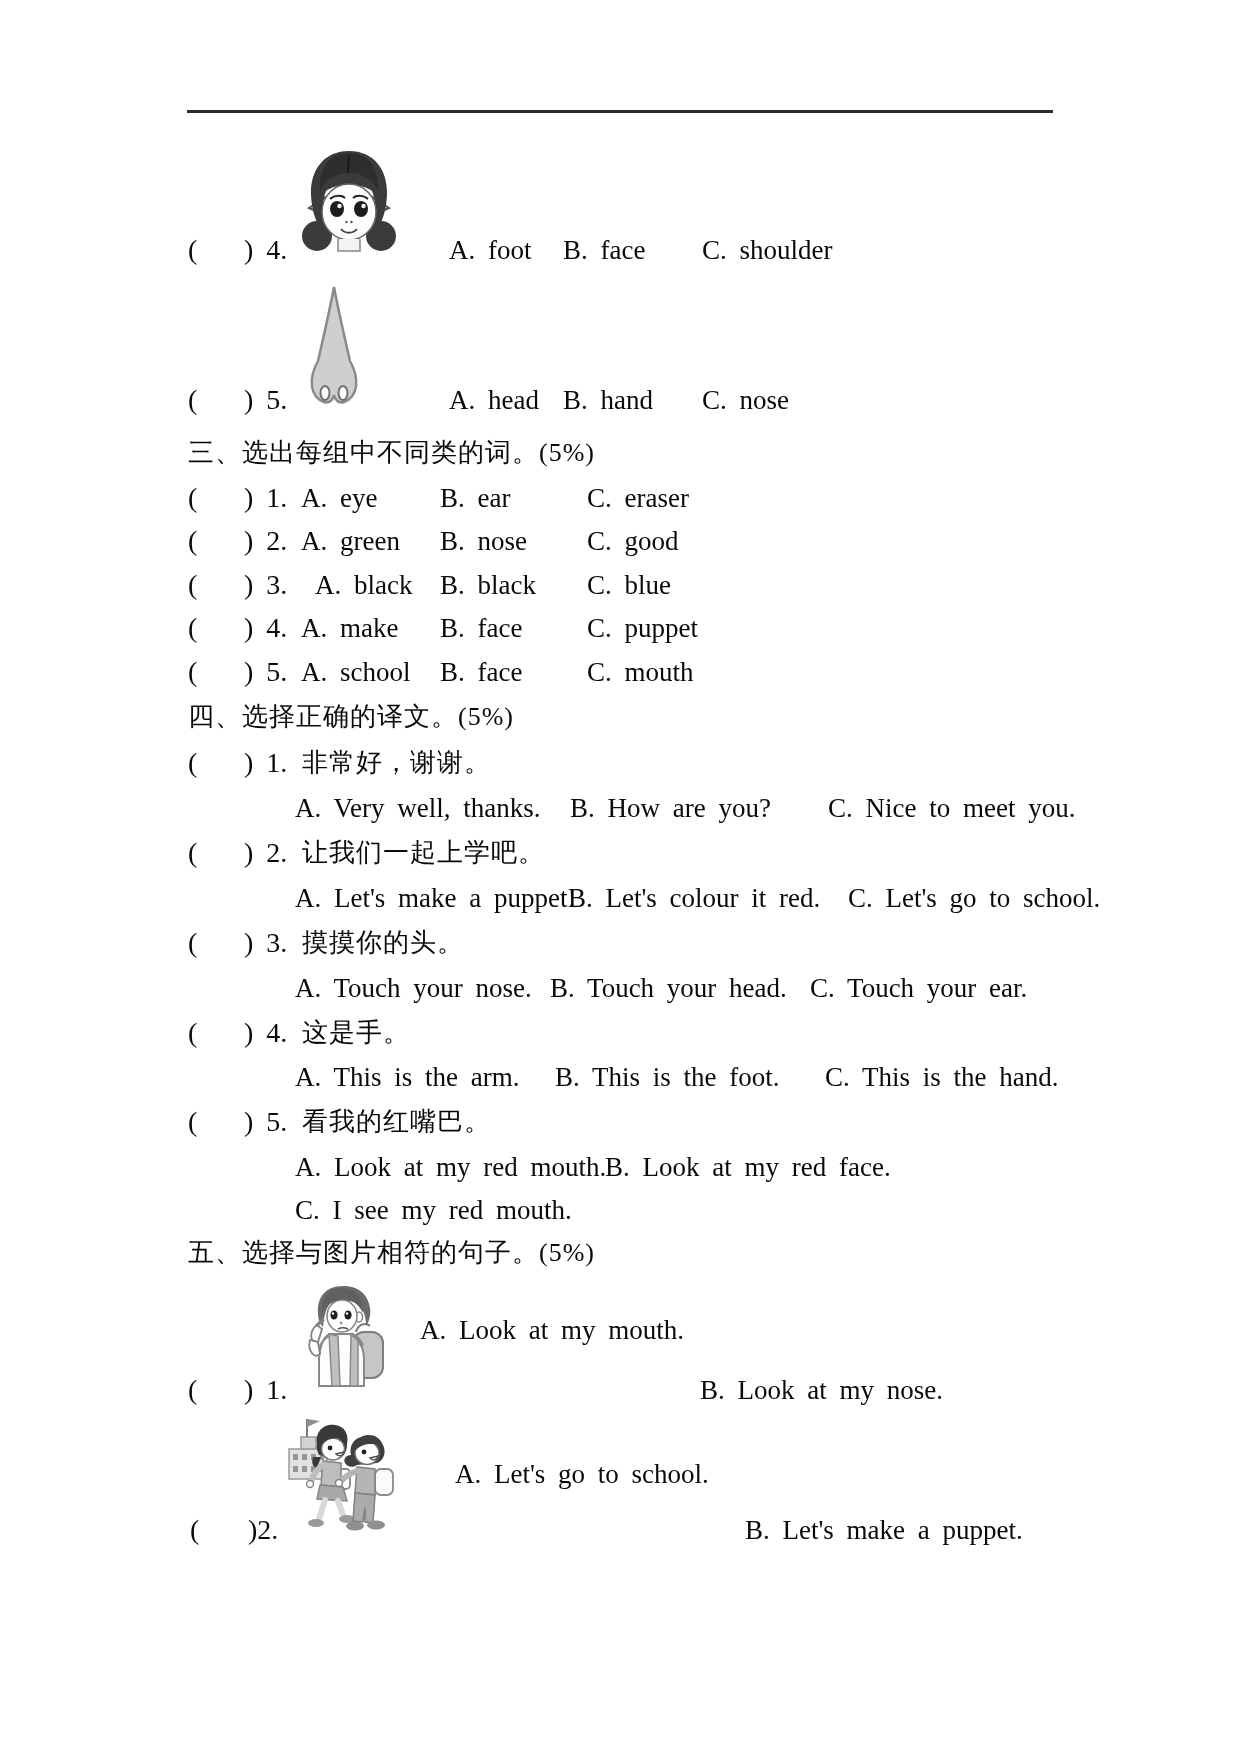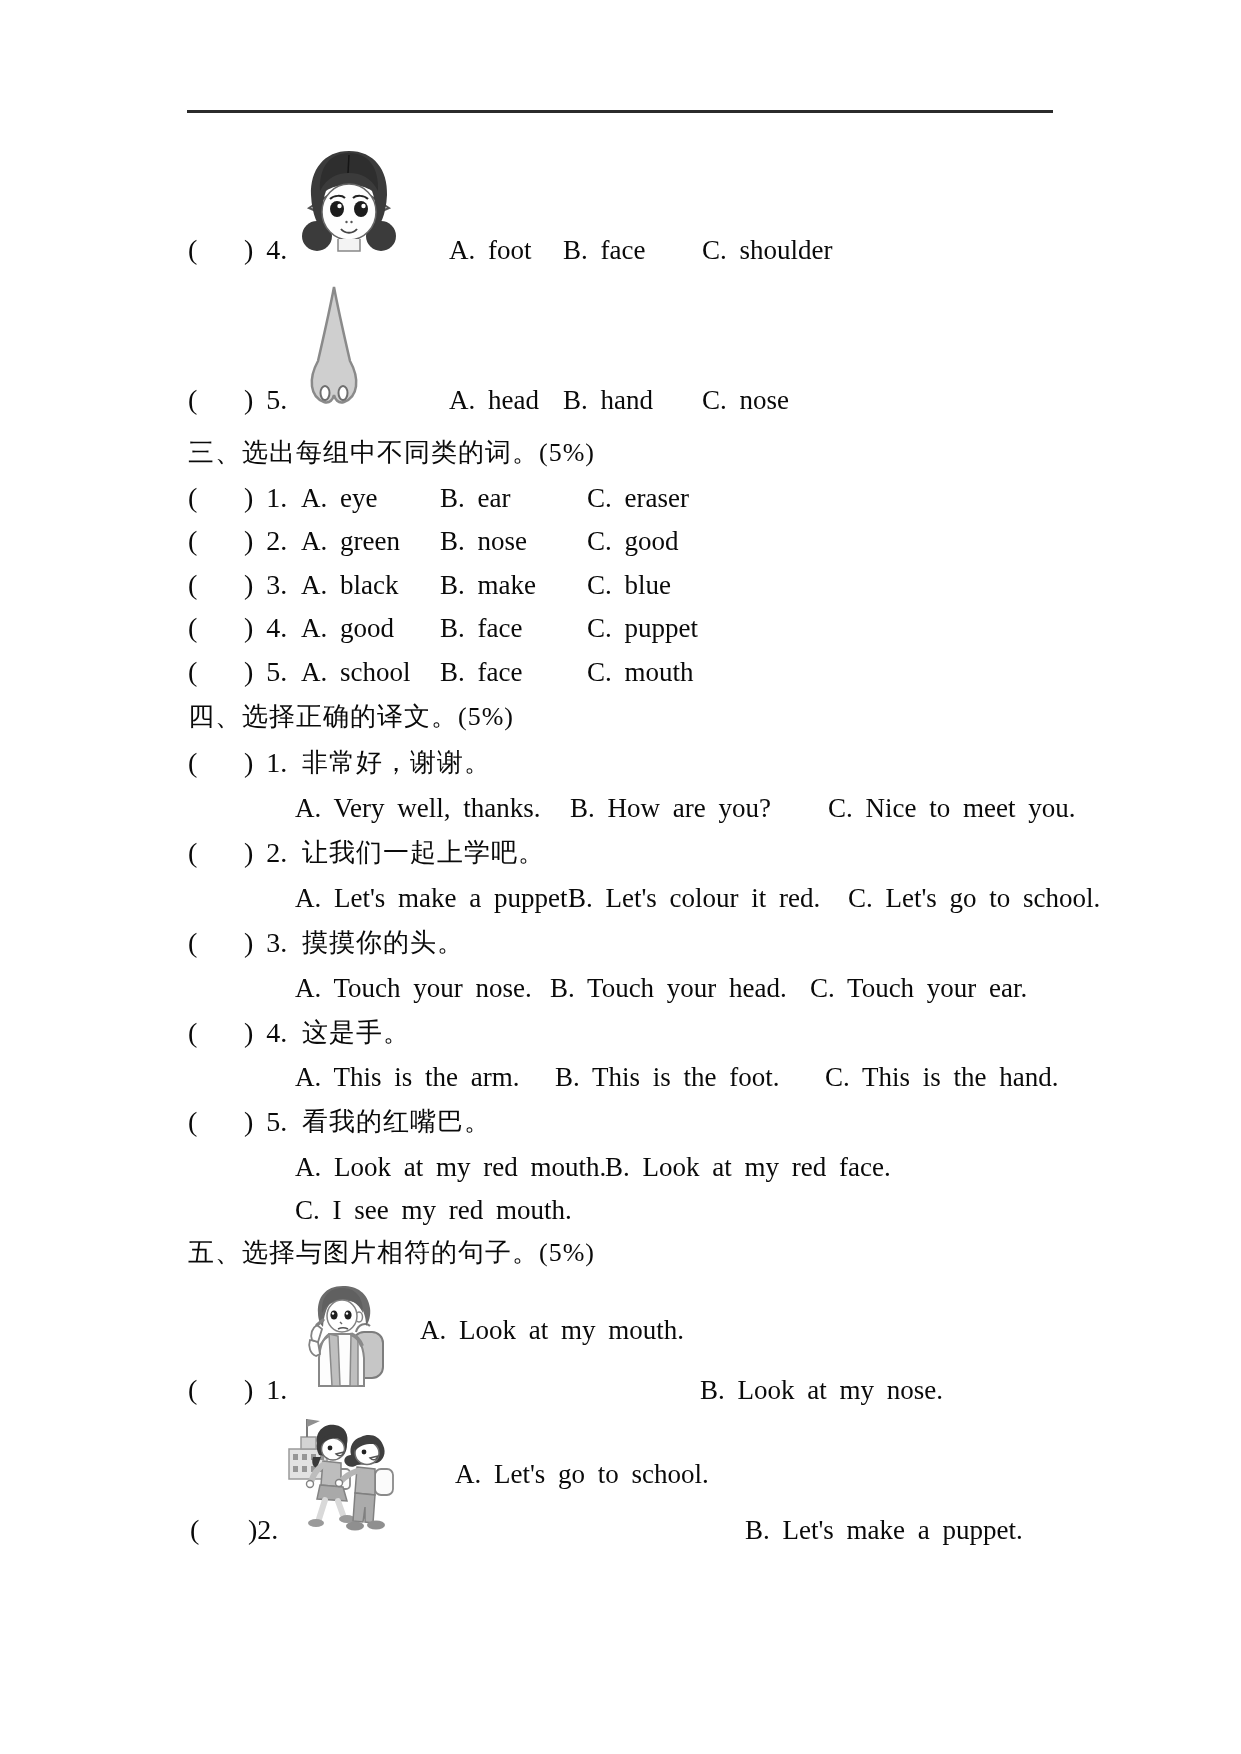--- a/index.html
+++ b/index.html
@@ -82,27 +82,27 @@
     <span class="t" style="left:587px;top:482px">C. eraser</span>
 
     <span class="t paren" style="left:188px;top:525px">(</span>
     <span class="t paren" style="left:244px;top:525px">) 2.</span>
     <span class="t" style="left:301px;top:525px">A. green</span>
     <span class="t" style="left:440px;top:525px">B. nose</span>
     <span class="t" style="left:587px;top:525px">C. good</span>
 
     <span class="t paren" style="left:188px;top:569px">(</span>
     <span class="t paren" style="left:244px;top:569px">) 3.</span>
-    <span class="t" style="left:301px;top:569px">A. black</span>
-    <span class="t" style="left:440px;top:569px">B. make</span>
+    <span class="t" style="left:315px;top:569px">A. black</span>
+    <span class="t" style="left:440px;top:569px">B. black</span>
     <span class="t" style="left:587px;top:569px">C. blue</span>
 
     <span class="t paren" style="left:188px;top:612px">(</span>
     <span class="t paren" style="left:244px;top:612px">) 4.</span>
-    <span class="t" style="left:301px;top:612px">A. good</span>
+    <span class="t" style="left:301px;top:612px">A. make</span>
     <span class="t" style="left:440px;top:612px">B. face</span>
     <span class="t" style="left:587px;top:612px">C. puppet</span>
 
     <span class="t paren" style="left:188px;top:656px">(</span>
     <span class="t paren" style="left:244px;top:656px">) 5.</span>
     <span class="t" style="left:301px;top:656px">A. school</span>
     <span class="t" style="left:440px;top:656px">B. face</span>
     <span class="t" style="left:587px;top:656px">C. mouth</span>
   </div>
 

